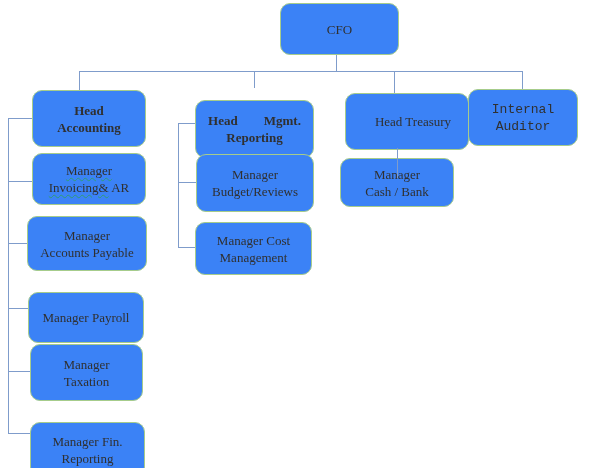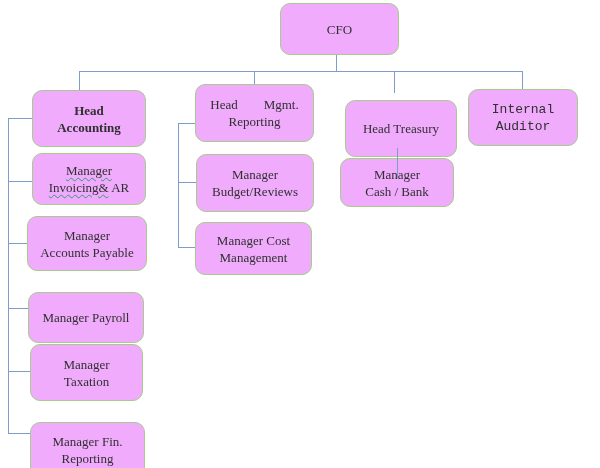--- a/index.html
+++ b/index.html
@@ -1,29 +1,29 @@
 <!DOCTYPE html>
 <html><head>
 <meta charset="utf-8">
 <style>
   html,body{margin:0;padding:0;background:#ffffff;}
   .canvas{position:relative;width:600px;height:468px;background:#ffffff;overflow:hidden;
           font-family:"Liberation Serif", serif;}
-  .node{position:absolute;background:#f0abfc;border:1.5px solid #a6cc8b;border-radius:10px;
+  .node{position:absolute;background:#3b82f6;border:1.5px solid #a6cc8b;border-radius:10px;
         display:flex;align-items:center;justify-content:center;text-align:center;
         font-size:13px;line-height:17px;color:#303030;white-space:pre-wrap;z-index:1;}
   .line{position:absolute;background:#7f9ccb;}
   .over{z-index:2;}
   .wavy{text-decoration-line:underline;text-decoration-style:wavy;
         text-decoration-color:#2f9b77;text-decoration-thickness:1px;text-underline-offset:2px;}
   
   .b-cfo{left:280px;top:3px;width:117px;height:50px;}
   .b-head-acct{left:32px;top:90px;width:112px;height:55px;font-weight:bold;}
-  .b-head-mgmt{left:195px;top:84px;width:117px;height:56px;}
-  .b-head-treas{left:345px;top:100px;width:110px;height:55px;}
+  .b-head-mgmt{left:195px;top:100px;width:117px;height:56px;font-weight:bold;}
+  .b-head-treas{left:345px;top:93px;width:110px;height:55px;padding-left:12px;}
   .b-audit{left:468px;top:89px;width:108px;height:55px;font-family:Liberation Mono, monospace;}
   .b-invoicing{left:32px;top:153px;width:112px;height:50px;}
   .b-payable{left:27px;top:216px;width:118px;height:53px;}
   .b-payroll{left:28px;top:292px;width:114px;height:49px;}
   .b-taxation{left:30px;top:344px;width:111px;height:55px;}
   .b-finrep{left:30px;top:422px;width:113px;height:53px;}
   .b-budget{left:196px;top:154px;width:116px;height:56px;}
   .b-cost{left:195px;top:222px;width:115px;height:51px;}
   .b-cash{left:340px;top:158px;width:112px;height:47px;}
   

